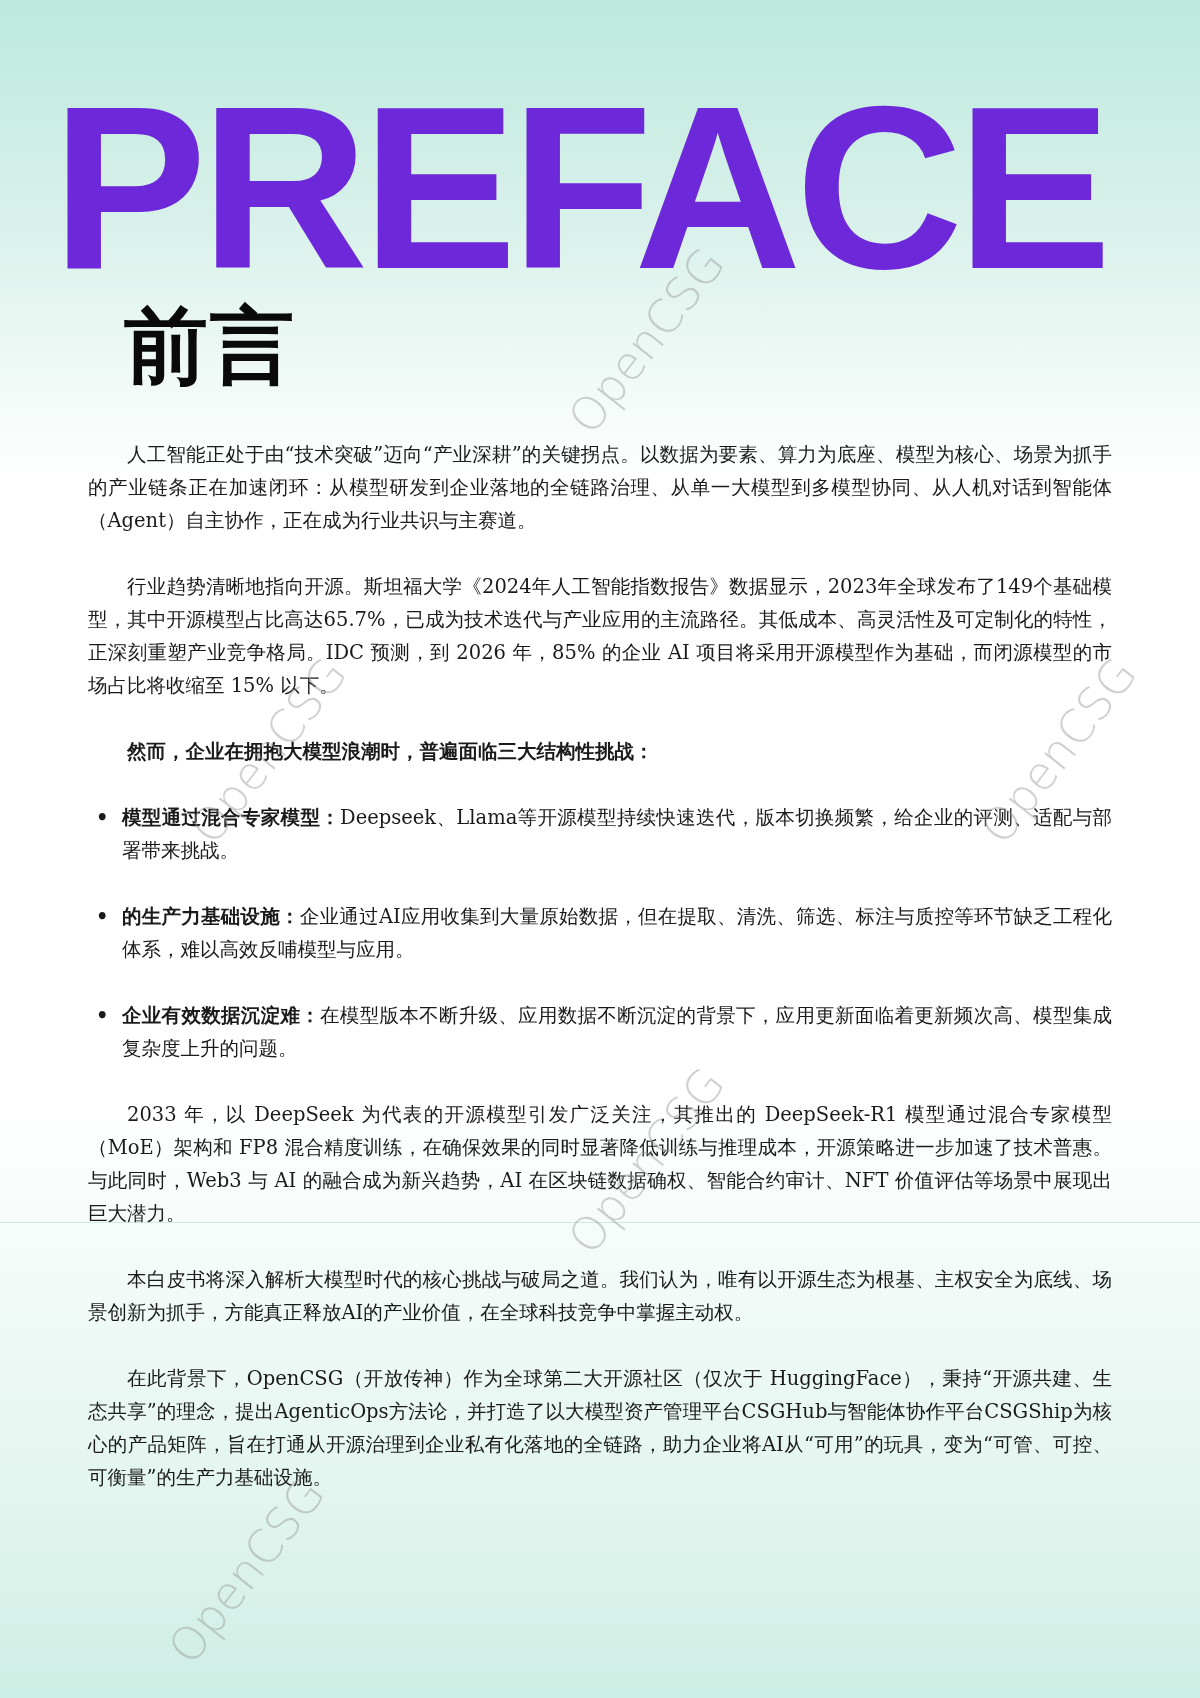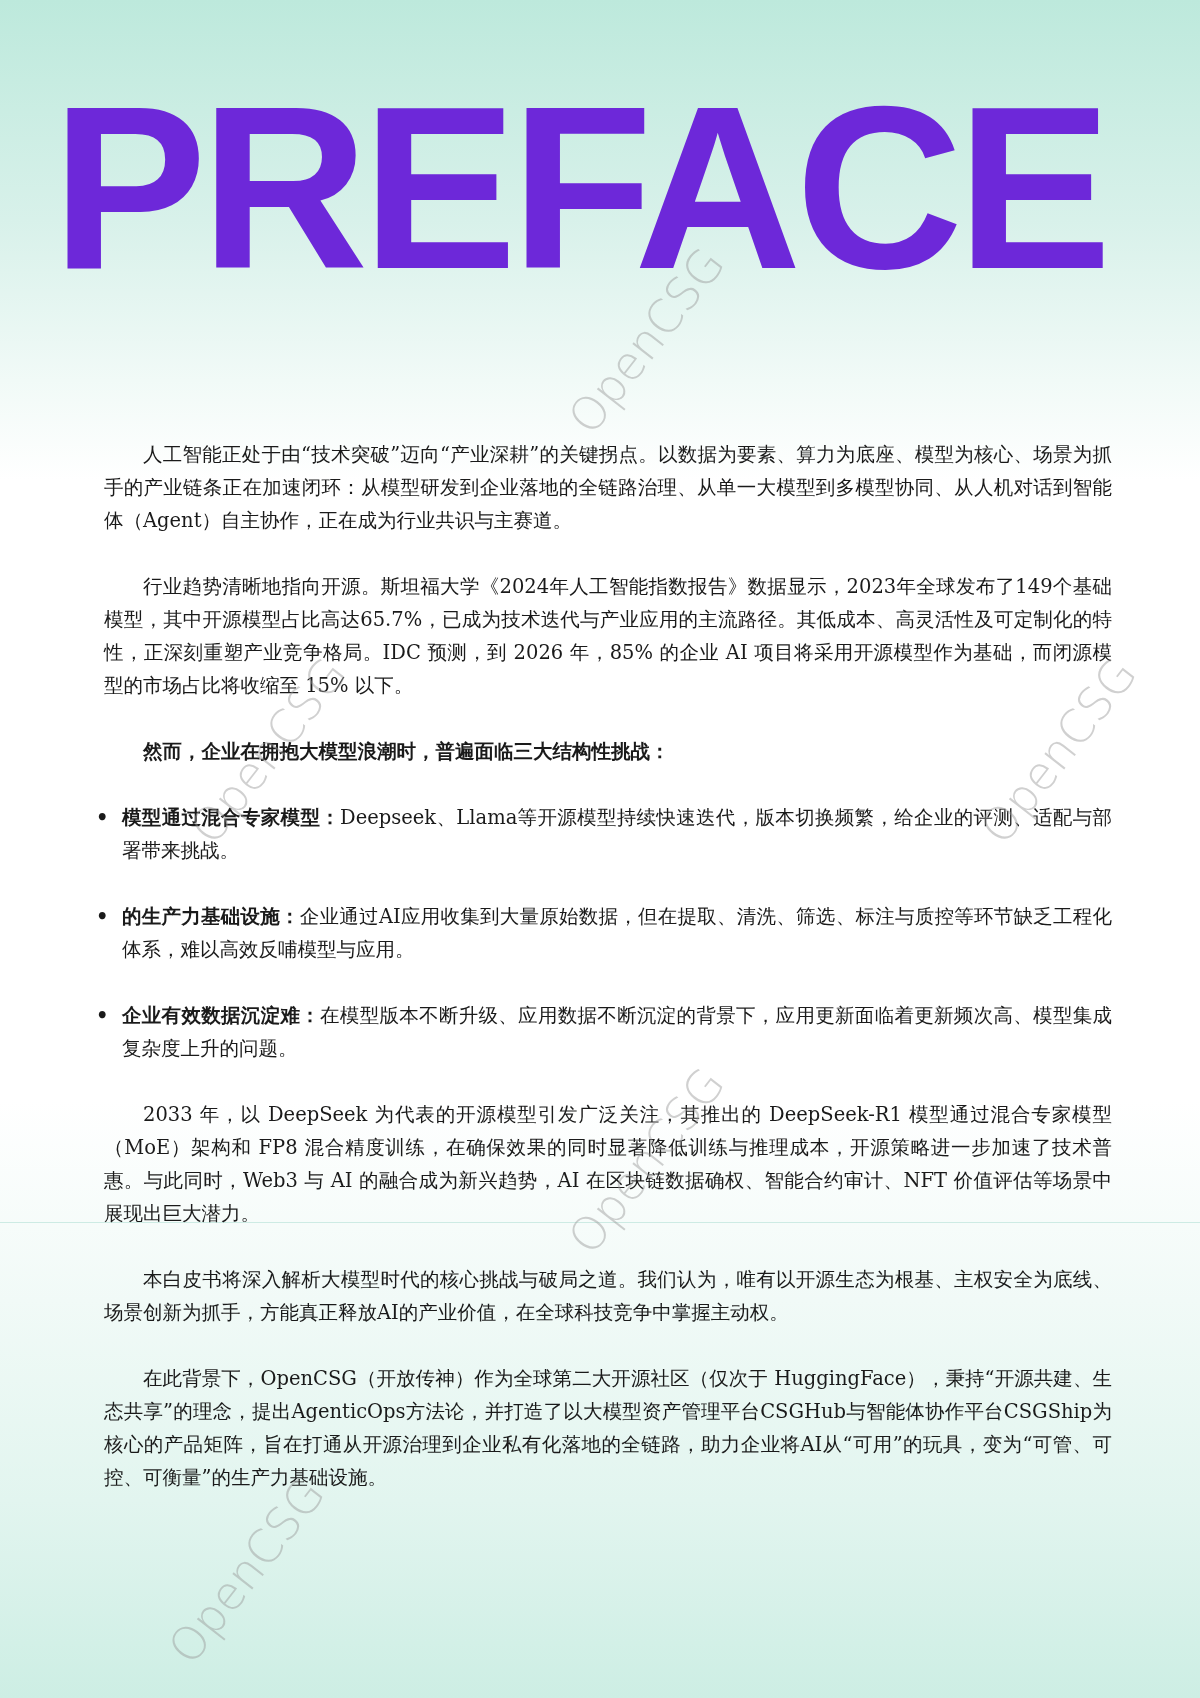--- a/index.html
+++ b/index.html
@@ -42,21 +42,21 @@
 
     .body {
       position: absolute;
       left: 88px;
       top: 438px;
       width: 1024px;
       font-size: 19.5px;
       line-height: 33px;
       text-align: justify;
     }
-    .para { margin: 0 0 33px 16px; text-indent: 2em; }
+    .para { margin: 0 0 33px 0; text-indent: 2em; }
     .para.bold-lead { font-weight: 700; }
     .bullets { list-style: none; margin: 0; padding: 0; }
     .bullet {
       position: relative;
       padding-left: 34px;
       margin: 0 0 33px 0;
     }
     .bullet .dot {
       position: absolute;
       left: 8px;
@@ -85,20 +85,21 @@
       pointer-events: none;
       font-weight: 300;
     }
   </style>
 </head>
 <body>
 
 <div class="page">
 
   <div class="hero-title">PREFACE</div>
+  <div class="sub-title">前言</div>
 
   <div class="divider"></div>
 
   <div class="body">
     <p class="para">人工智能正处于由“技术突破”迈向“产业深耕”的关键拐点。以数据为要素、算力为底座、模型为核心、场景为抓手的产业链条正在加速闭环：从模型研发到企业落地的全链路治理、从单一大模型到多模型协同、从人机对话到智能体（Agent）自主协作，正在成为行业共识与主赛道。</p>
     <p class="para">行业趋势清晰地指向开源。斯坦福大学《2024年人工智能指数报告》数据显示，2023年全球发布了149个基础模型，其中开源模型占比高达65.7%，已成为技术迭代与产业应用的主流路径。其低成本、高灵活性及可定制化的特性，正深刻重塑产业竞争格局。IDC 预测，到 2026 年，85% 的企业 AI 项目将采用开源模型作为基础，而闭源模型的市场占比将收缩至 15% 以下。</p>
     <p class="para bold-lead">然而，企业在拥抱大模型浪潮时，普遍面临三大结构性挑战：</p>
 
     <ul class="bullets">
       <li class="bullet">

